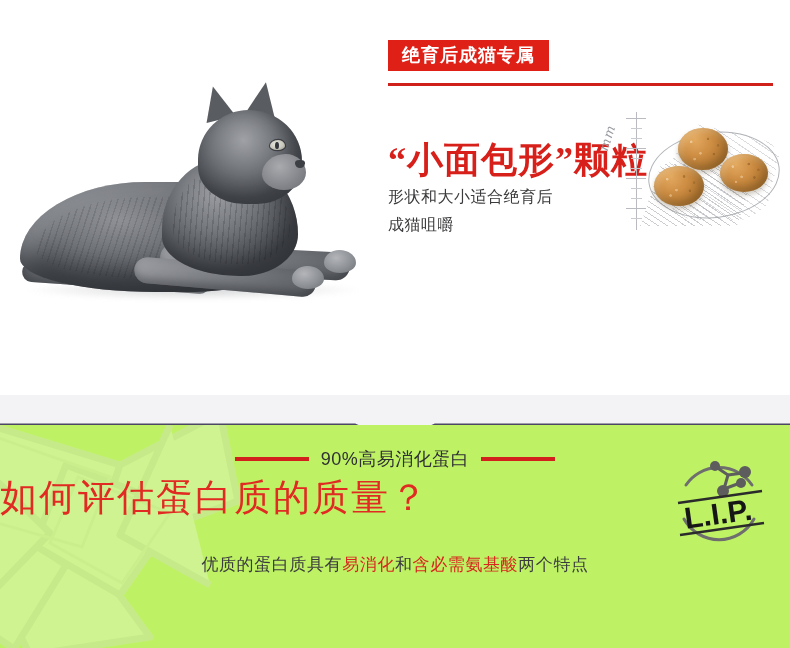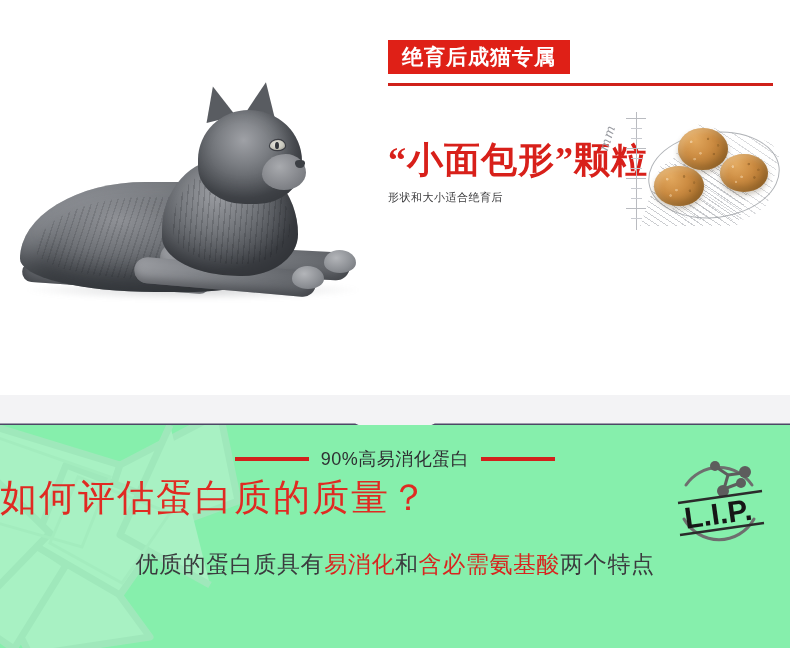--- a/index.html
+++ b/index.html
@@ -145,21 +145,21 @@
   
   .headline-block {
     position: absolute;
     left: 388px; top: 40px;
     width: 390px;
   }
   .badge {
     display: inline-block;
     background: #df2017;
     color: #ffffff;
-    font-size: 21px;
+    font-size: 18px;
     font-weight: 700;
     letter-spacing: 1px;
     padding: 6px 14px 7px 14px;
     line-height: 1;
   }
   .badge-rule {
     position: absolute;
     left: 0; top: 43px;
     width: 385px; height: 3px;
     background: #cf2019;
@@ -171,21 +171,21 @@
     font-size: 36px;
     font-weight: 700;
     letter-spacing: 1px;
     white-space: nowrap;
     font-family: Liberation Serif, serif;
   }
   .subcopy {
     position: absolute;
     left: 0; top: 143px;
     color: #3b3b3d;
-    font-size: 11px;
+    font-size: 16px;
     line-height: 28px;
     letter-spacing: .5px;
     width: 250px;
   }
 
   
   .kibble-art {
     position: absolute;
     left: 600px; top: 112px;
     width: 186px; height: 118px;
@@ -272,21 +272,21 @@
     left: 0; top: 423px;
     width: 790px; height: 24px;
   }
   .divider-line svg { display: block; }
 
   
   .panel-bottom {
     position: absolute;
     left: 0; top: 425px;
     width: 790px; height: 223px;
-    background: #86efac;
+    background: #bef264;
     overflow: hidden;
   }
   
   .watermark {
     position: absolute;
     left: -30px; top: -20px;
     width: 300px; height: 250px;
     opacity: .30;
     pointer-events: none;
   }
@@ -322,21 +322,21 @@
     font-weight: 400;
     letter-spacing: 2px;
     white-space: nowrap;
   }
   .body-copy {
     position: absolute;
     left: 0; top: 124px;
     width: 790px;
     text-align: center;
     color: #3a3b3e;
-    font-size: 23px;
+    font-size: 17px;
     line-height: 31px;
     letter-spacing: .6px;
   }
   .body-copy .hl { color: #d8251f; }
   .body-copy .line { display: block; white-space: nowrap; }
 
   
   .lip-badge {
     position: absolute;
     left: 664px; top: 22px;
@@ -367,20 +367,21 @@
       <div class="cat-eye"></div>
       <div class="cat-nose"></div>
     </div>
 
     <div class="headline-block">
       <span class="badge">绝育后成猫专属</span>
       <div class="badge-rule"></div>
       <div class="kicker">“小面包形”颗粒</div>
       <div class="subcopy">
         <div>形状和大小适合绝育后</div>
+        <div>成猫咀嚼</div>
       </div>
     </div>
 
     <div class="kibble-art">
       <div class="ruler-axis"></div>
       <div class="ruler-tick" style="top:6px"></div>
       <div class="ruler-tick sm" style="top:16px"></div>
       <div class="ruler-tick sm" style="top:26px"></div>
       <div class="ruler-tick" style="top:36px"></div>
       <div class="ruler-tick sm" style="top:46px"></div>

